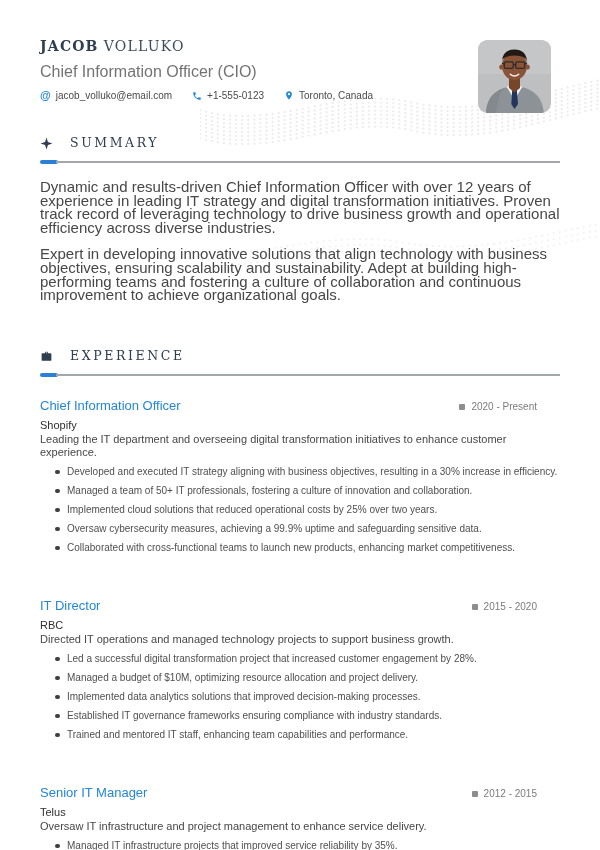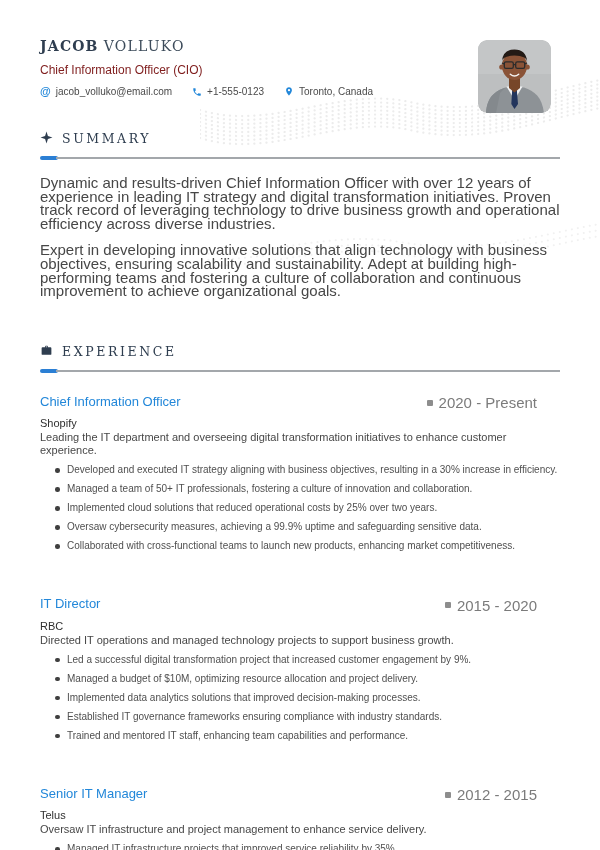--- a/index.html
+++ b/index.html
@@ -22,58 +22,58 @@
 
   
   .header { position: relative; }
   .name {
     font-family: "DejaVu Serif", "Liberation Serif", serif;
     font-size: 14px; letter-spacing: 1.2px; color: #2e3d4f;
   }
   .name .first { font-weight: 700; }
   .name .last  { font-weight: 400; color: #3c4b5a; margin-left: 5px; }
   .job-role-title {
-    margin-top: 9px; font-size: 12px; color: #7f1d1d; font-weight: 400;
+    margin-top: 9px; font-size: 16px; color: #737373; font-weight: 400;
   }
   .contact-row {
     margin-top: 9px; display: flex; align-items: center; gap: 20px;
     font-size: 10px; color: #4a4a4a;
   }
   .contact-item { display: flex; align-items: center; gap: 5px; }
   .contact-item .cicon { color: #2287d9; display: inline-flex; align-items: center; }
   .at-glyph { font-size: 11px; font-weight: 700; line-height: 1; }
   .photo {
     position: absolute; top: 2px; right: 9px; width: 73px; height: 73px;
     border-radius: 9px; overflow: hidden; display: block;
   }
 
   
   .section-summary { margin-top: 34px; }
   .section-experience { margin-top: 46px; }
   .section-head {
-    display: flex; align-items: flex-start; gap: 9px;
+    display: flex; align-items: flex-end; gap: 17px;
     font-family: "DejaVu Serif", "Liberation Serif", serif;
     font-size: 12.5px; letter-spacing: 2.6px; color: #2e3d4f;
   }
   .section-head .sicon { display: inline-flex; }
   .rule { display: flex; align-items: center; margin-top: 10px; height: 4px; }
   .rule-accent { width: 18px; height: 4px; background: #2b7fd4; border-radius: 2px; flex: none; }
   .rule-line { flex: 1; height: 2px; background: #a3a7ab; margin-left: -2px; }
 
   .summary-text { margin-top: 16px; font-size: 15px; line-height: 13.6px; color: #474747; }
   .summary-text + .summary-text { margin-top: 13px; }
 
   
   .job { margin-top: 21px; }
   .job + .job { margin-top: 44px; }
   .job-head { display: flex; justify-content: space-between; align-items: baseline; }
   .job-title { color: #2287d9; font-size: 13px; font-weight: 400; }
   .job-date {
     display: flex; align-items: center; gap: 6px;
-    font-size: 15px; color: #7b7b7b; margin-right: 23px; flex: none;
+    font-size: 10px; color: #7b7b7b; margin-right: 23px; flex: none;
   }
   .date-square { width: 6px; height: 6px; background: #8d8d8d; border-radius: 1px; display: inline-block; }
   .company { margin-top: 6px; font-size: 11px; font-weight: 400; color: #2f2f2f; }
   .job-desc { margin-top: 2px; font-size: 11px; color: #474747; line-height: 13px; }
   .bullets { list-style: none; margin-top: 5px; padding-left: 15px; }
   .bullets li {
     position: relative; padding-left: 12px; margin-top: 7px;
     font-size: 10px; line-height: 12px; color: #4f4f4f;
   }
   .bullets li::before {
@@ -217,21 +217,21 @@
       <div class="job-head">
         <span class="job-title">IT Director</span>
         <span class="job-date">
           <span class="date-square"></span>
           <span>2015 - 2020</span>
         </span>
       </div>
       <div class="company">RBC</div>
       <p class="job-desc">Directed IT operations and managed technology projects to support business growth.</p>
       <ul class="bullets">
-        <li>Led a successful digital transformation project that increased customer engagement by 9%.</li>
+        <li>Led a successful digital transformation project that increased customer engagement by 28%.</li>
         <li>Managed a budget of $10M, optimizing resource allocation and project delivery.</li>
         <li>Implemented data analytics solutions that improved decision-making processes.</li>
         <li>Established IT governance frameworks ensuring compliance with industry standards.</li>
         <li>Trained and mentored IT staff, enhancing team capabilities and performance.</li>
       </ul>
     </div>
 
     <div class="job">
       <div class="job-head">
         <span class="job-title">Senior IT Manager</span>

